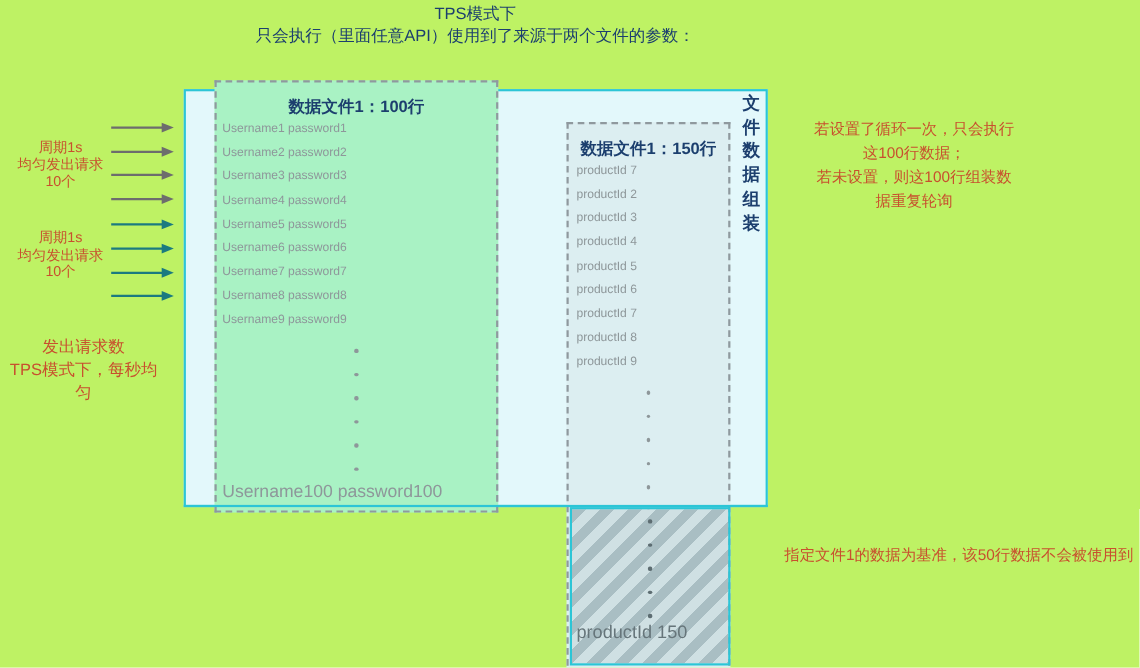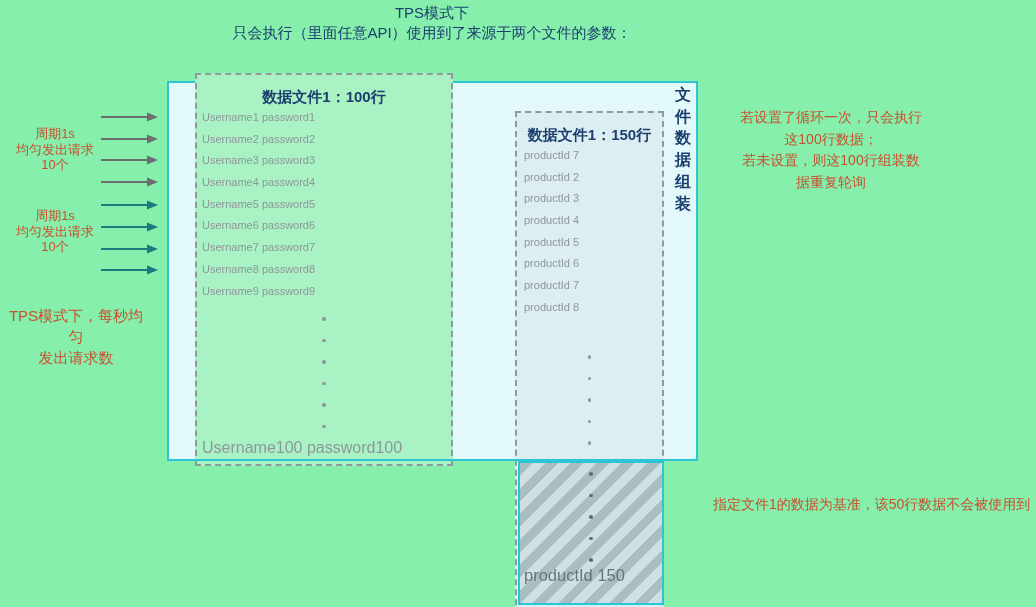--- a/index.html
+++ b/index.html
@@ -1,16 +1,16 @@
 <!DOCTYPE html>
 <html><head>
 <meta charset="utf-8">
 <style>
   html,body{margin:0;padding:0;background:#fff;}
-  .canvas{position:relative;width:1036px;height:607px;background:#86efac;overflow:hidden;
+  .canvas{position:relative;width:1036px;height:607px;background:#bef264;overflow:hidden;
           font-family:"Liberation Sans","DejaVu Sans",sans-serif;}
 
   .title{position:absolute;left:167px;top:3px;width:530px;text-align:center;
          font-size:15px;line-height:19.5px;color:#1c3f6e;font-weight:500;z-index:1;}
 
   .main-box{position:absolute;left:167px;top:81px;width:531px;height:380px;
             background:#e3f8fb;border:2px solid #2cc5d6;box-sizing:border-box;z-index:1;}
   .bottom-line{position:absolute;left:167px;top:459px;width:531px;height:2px;
                background:#2cc5d6;z-index:5;}
 
@@ -71,22 +71,22 @@
       <div>10个</div>
     </div>
 
   <div class="cycle-label cycle-2">
       <div>周期1s</div>
       <div>均匀发出请求</div>
       <div>10个</div>
     </div>
 
   <div class="left-note">
+      <div>发出请求数</div>
       <div>TPS模式下，每秒均匀</div>
-      <div>发出请求数</div>
     </div>
 
   <div class="arrow-stack" id="arrow-stack">
       <div class="arrow" style="top: 1px;"><svg width="58" height="12" viewBox="0 0 58 12">
           <line x1="0" y1="6" x2="47" y2="6" stroke="#6d6d6d" stroke-width="2"></line>
           <polygon points="46,1.5 57,6 46,10.5" fill="#6d6d6d"></polygon>
         </svg></div>
       <div class="arrow" style="top: 23px;"><svg width="58" height="12" viewBox="0 0 58 12">
           <line x1="0" y1="6" x2="47" y2="6" stroke="#6d6d6d" stroke-width="2"></line>
           <polygon points="46,1.5 57,6 46,10.5" fill="#6d6d6d"></polygon>
@@ -159,20 +159,21 @@
     <div class="box-header">数据文件1：150行</div>
     <div class="rows">
         <div class="data-row">productId 7</div>
         <div class="data-row">productId 2</div>
         <div class="data-row">productId 3</div>
         <div class="data-row">productId 4</div>
         <div class="data-row">productId 5</div>
         <div class="data-row">productId 6</div>
         <div class="data-row">productId 7</div>
         <div class="data-row">productId 8</div>
+        <div class="data-row">productId 9</div>
       </div>
     <div class="dots">
         <div class="dot-slot">
           <span class="dot"></span>
         </div>
         <div class="dot-slot">
           <span class="dot"></span>
         </div>
         <div class="dot-slot">
           <span class="dot"></span>

